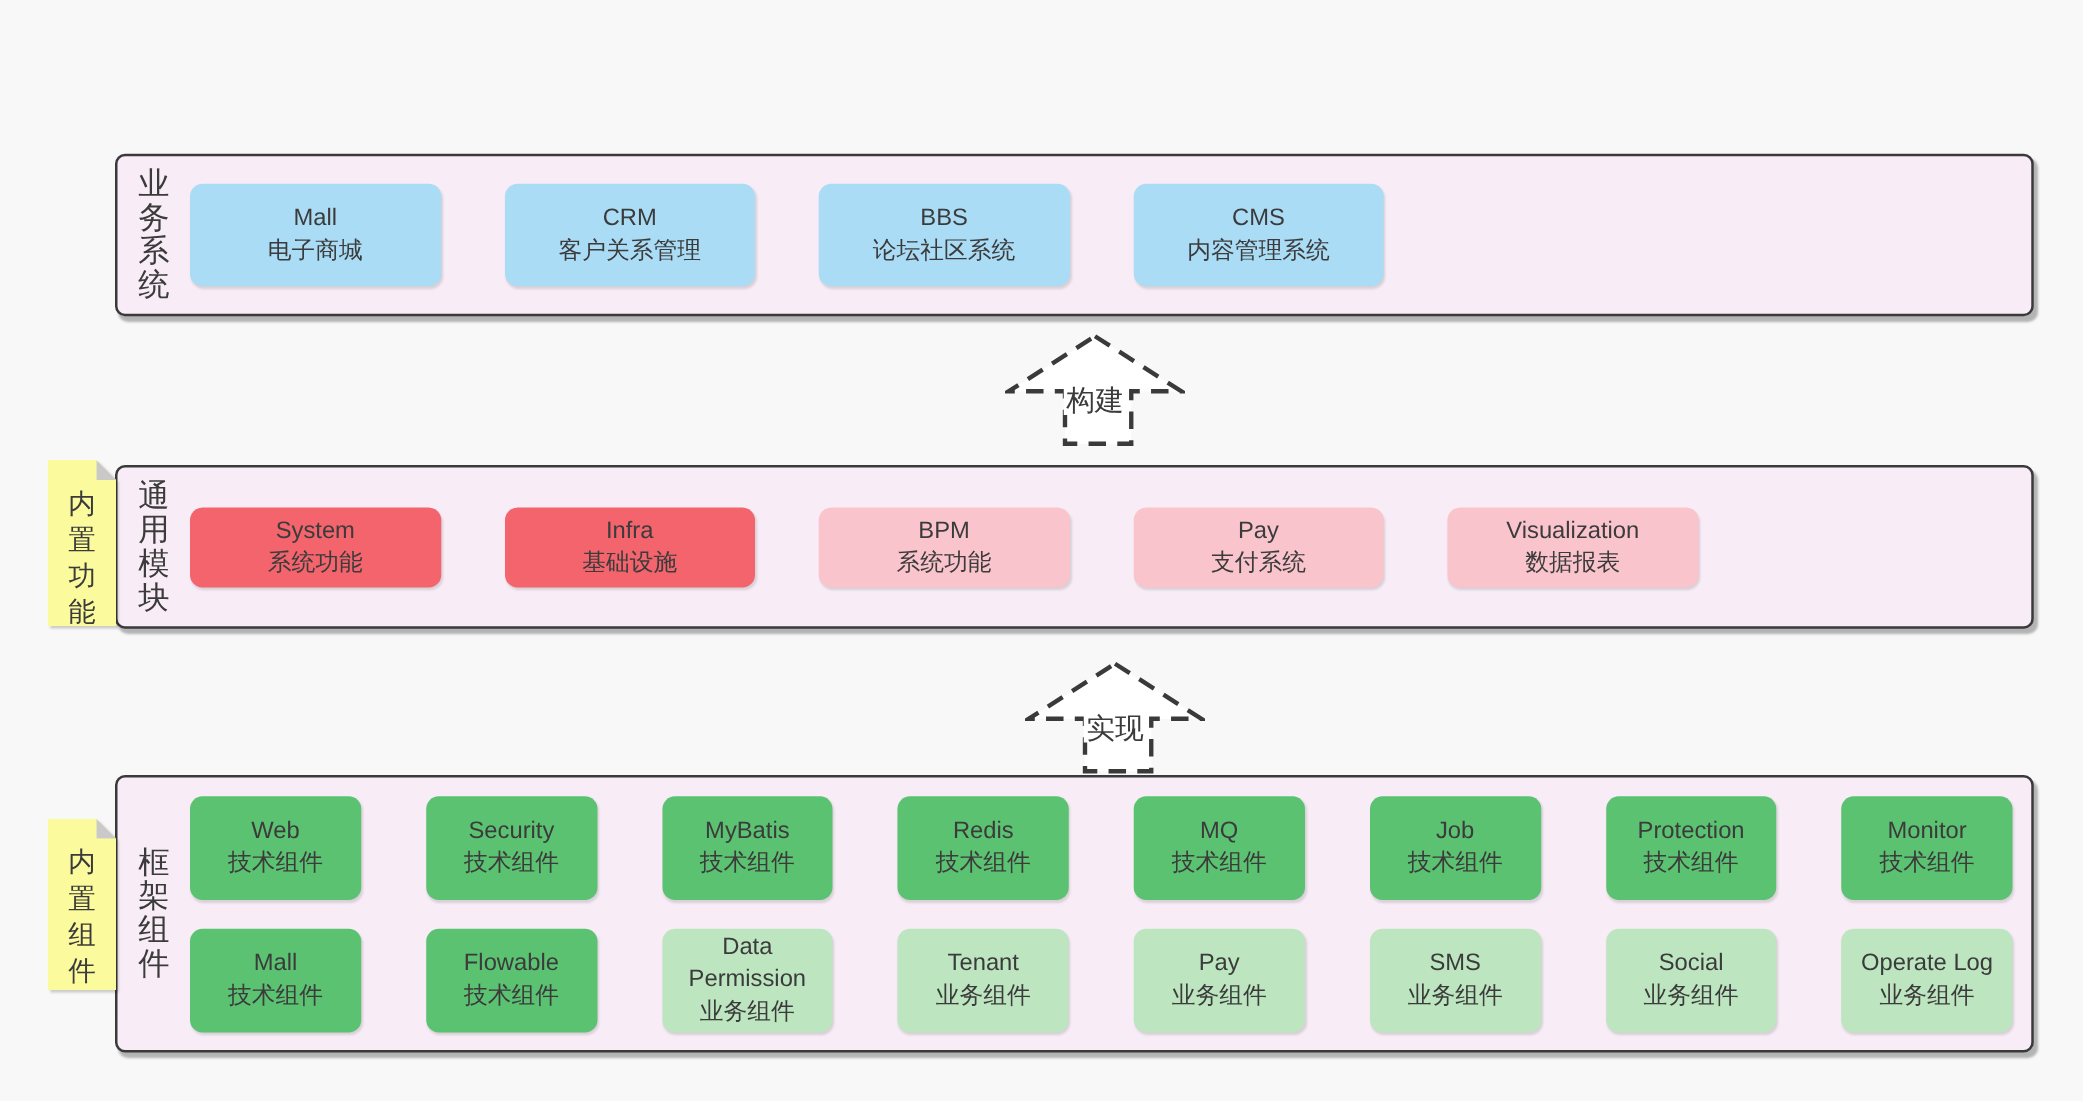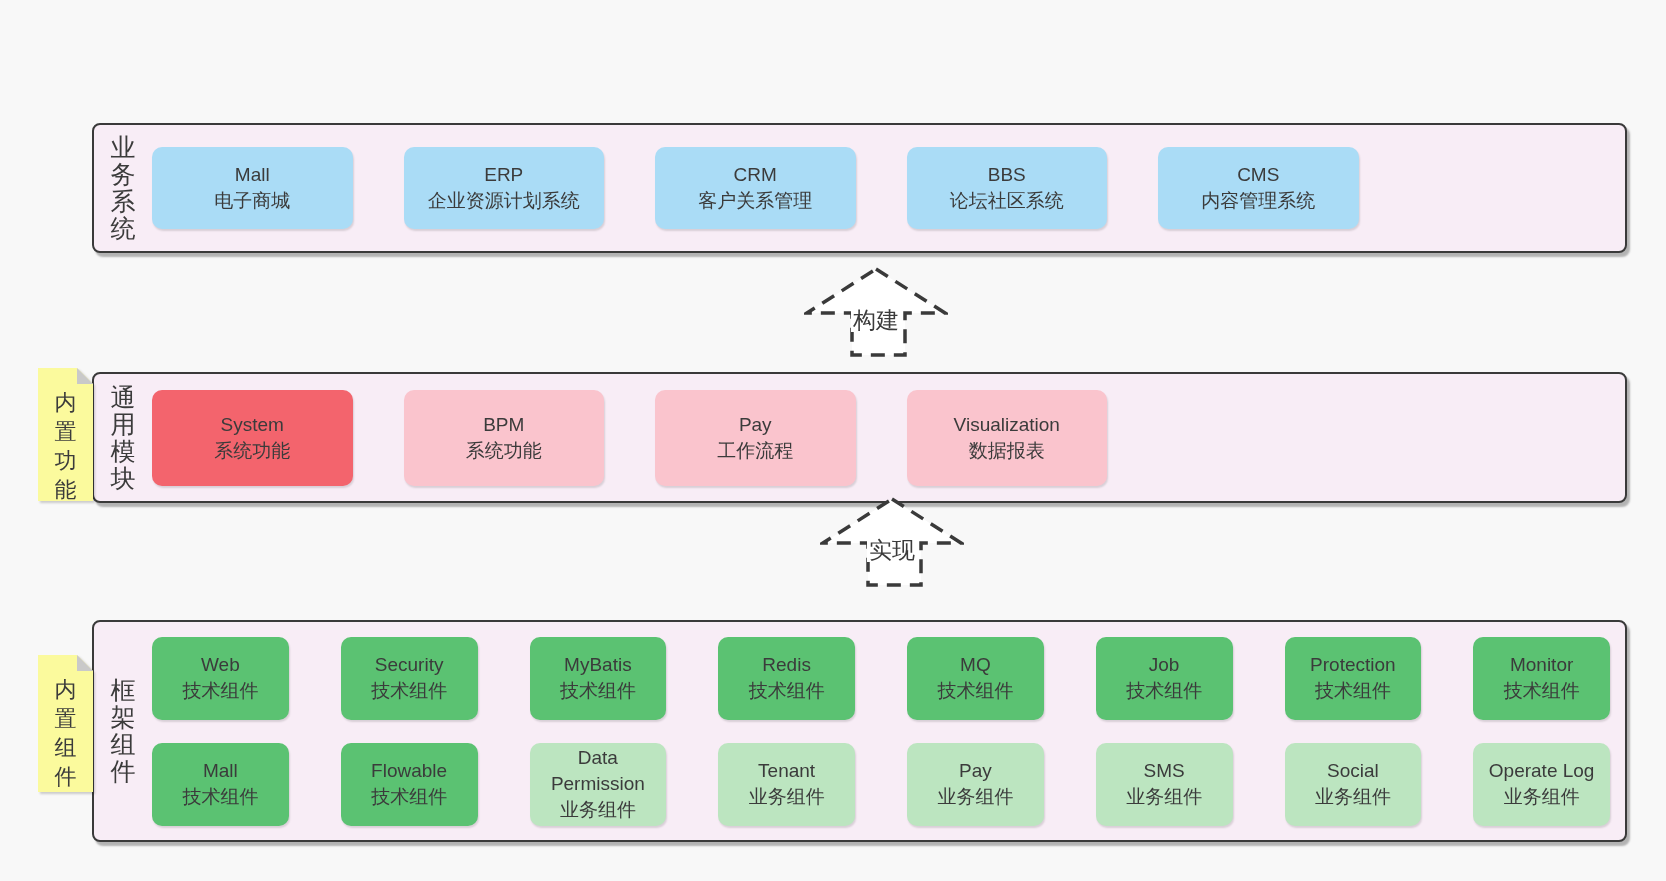--- a/index.html
+++ b/index.html
@@ -30,21 +30,21 @@
   .grid-6{grid-template-columns:repeat(6,1fr);gap:51px;}
   .grid-8{grid-template-columns:repeat(8,1fr);gap:52px;}
   .rows-wrap{flex:1;display:flex;flex-direction:column;gap:23px;}
 
   .box{
     display:flex;flex-direction:column;align-items:center;justify-content:center;
     border-radius:10px;text-align:center;font-size:19px;line-height:26px;color:var(--text);
     box-shadow:1px 2px 2px rgba(0,0,0,0.13);padding:2px 4px;box-sizing:border-box;
   }
   .panel-top .box{height:82px;}
-  .panel-mid .box{height:96px;}
+  .panel-mid .box{height:64px;}
   .panel-bottom .box{height:83px;}
   .v-blue{background:var(--blue);}
   .v-red{background:var(--red);}
   .v-pink{background:var(--pink);}
   .v-green_dark{background:var(--green_dark);}
   .v-green_light{background:var(--green_light);}
 
   .note{
     position:absolute;left:38px;width:55px;z-index:3;
     filter:drop-shadow(2px 2px 1px rgba(0,0,0,0.18));
@@ -60,21 +60,21 @@
     clip-path:polygon(0 0,100% 100%,0 100%);
   }
   .note-text{
     position:absolute;left:0;right:0;top:20px;
     display:flex;flex-direction:column;align-items:center;
     font-size:22px;line-height:29px;color:var(--text);
   }
 
   .arrow{position:absolute;width:144px;height:92px;z-index:2;}
   .arrow-build{left:804px;top:266px;}
-  .arrow-implement{left:820px;top:496px;}
+  .arrow-implement{left:820px;top:528px;}
   .arrow svg{position:absolute;inset:0;}
   .arrow-label{
     position:absolute;left:50%;top:42px;transform:translateX(-50%);
     background:#ffffff;font-size:23px;line-height:24px;padding:0 2px;white-space:nowrap;
   }
 </style>
 </head>
 <body>
 
 <div id="stage">
@@ -85,24 +85,20 @@
         <div>务</div>
         <div>系</div>
         <div>统</div>
       </div>
     <div class="grid grid-6">
         <div class="box v-blue">
           <div class="box-line">Mall</div>
           <div class="box-line">电子商城</div>
         </div>
         <div class="box v-blue">
-          <div class="box-line">ERP</div>
-          <div class="box-line">企业资源计划系统</div>
-        </div>
-        <div class="box v-blue">
           <div class="box-line">CRM</div>
           <div class="box-line">客户关系管理</div>
         </div>
         <div class="box v-blue">
           <div class="box-line">BBS</div>
           <div class="box-line">论坛社区系统</div>
         </div>
         <div class="box v-blue">
           <div class="box-line">CMS</div>
           <div class="box-line">内容管理系统</div>
@@ -122,27 +118,31 @@
         <div>通</div>
         <div>用</div>
         <div>模</div>
         <div>块</div>
       </div>
     <div class="grid grid-6">
         <div class="box v-red">
           <div class="box-line">System</div>
           <div class="box-line">系统功能</div>
         </div>
+        <div class="box v-red">
+          <div class="box-line">Infra</div>
+          <div class="box-line">基础设施</div>
+        </div>
         <div class="box v-pink">
           <div class="box-line">BPM</div>
           <div class="box-line">系统功能</div>
         </div>
         <div class="box v-pink">
           <div class="box-line">Pay</div>
-          <div class="box-line">工作流程</div>
+          <div class="box-line">支付系统</div>
         </div>
         <div class="box v-pink">
           <div class="box-line">Visualization</div>
           <div class="box-line">数据报表</div>
         </div>
       </div>
   </div>
 
   <div class="note note-mid">
     <div class="note-paper"></div>

